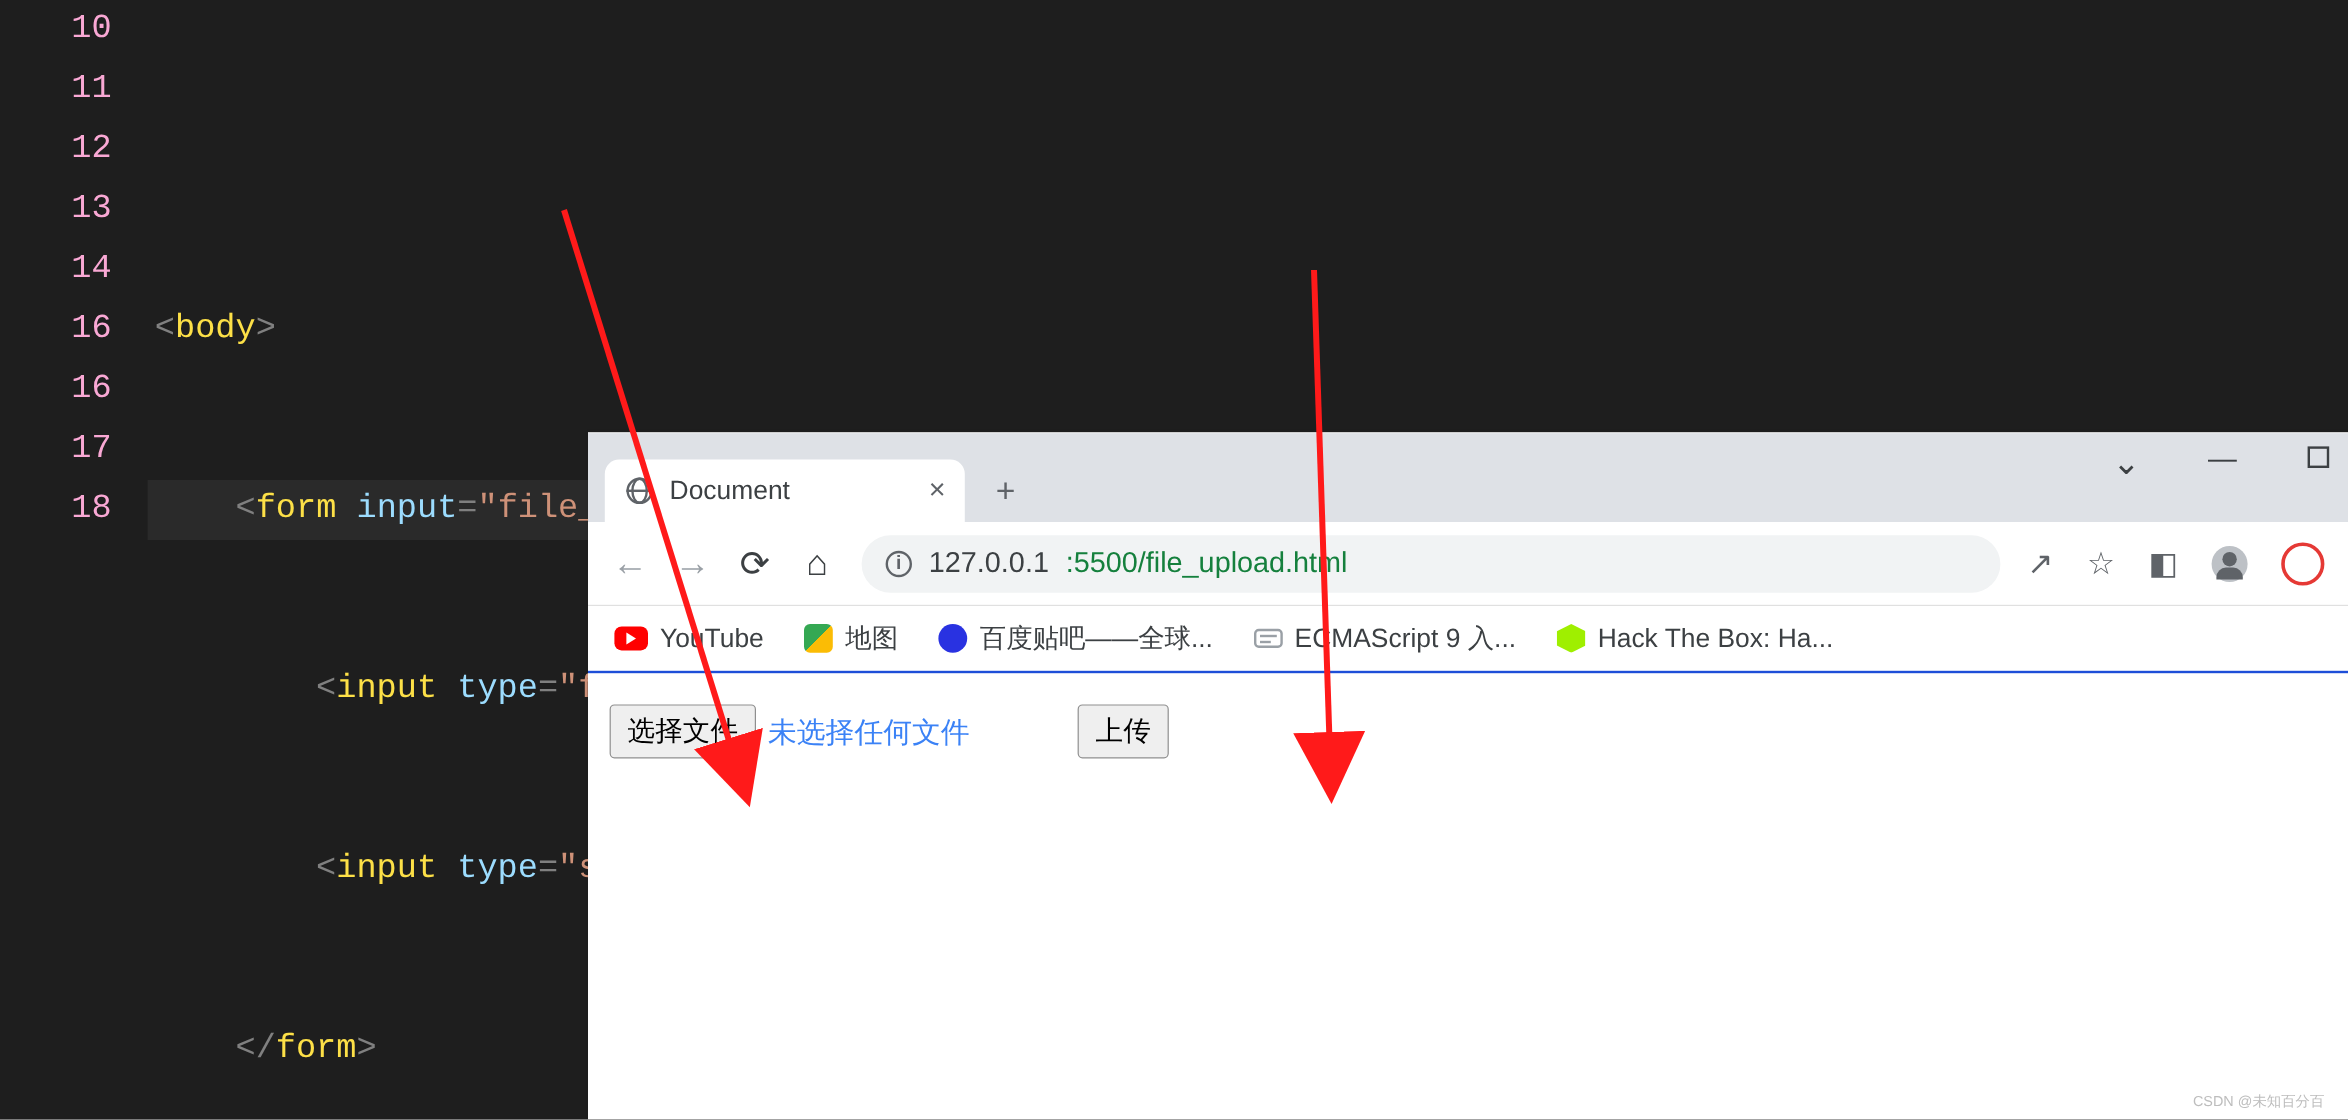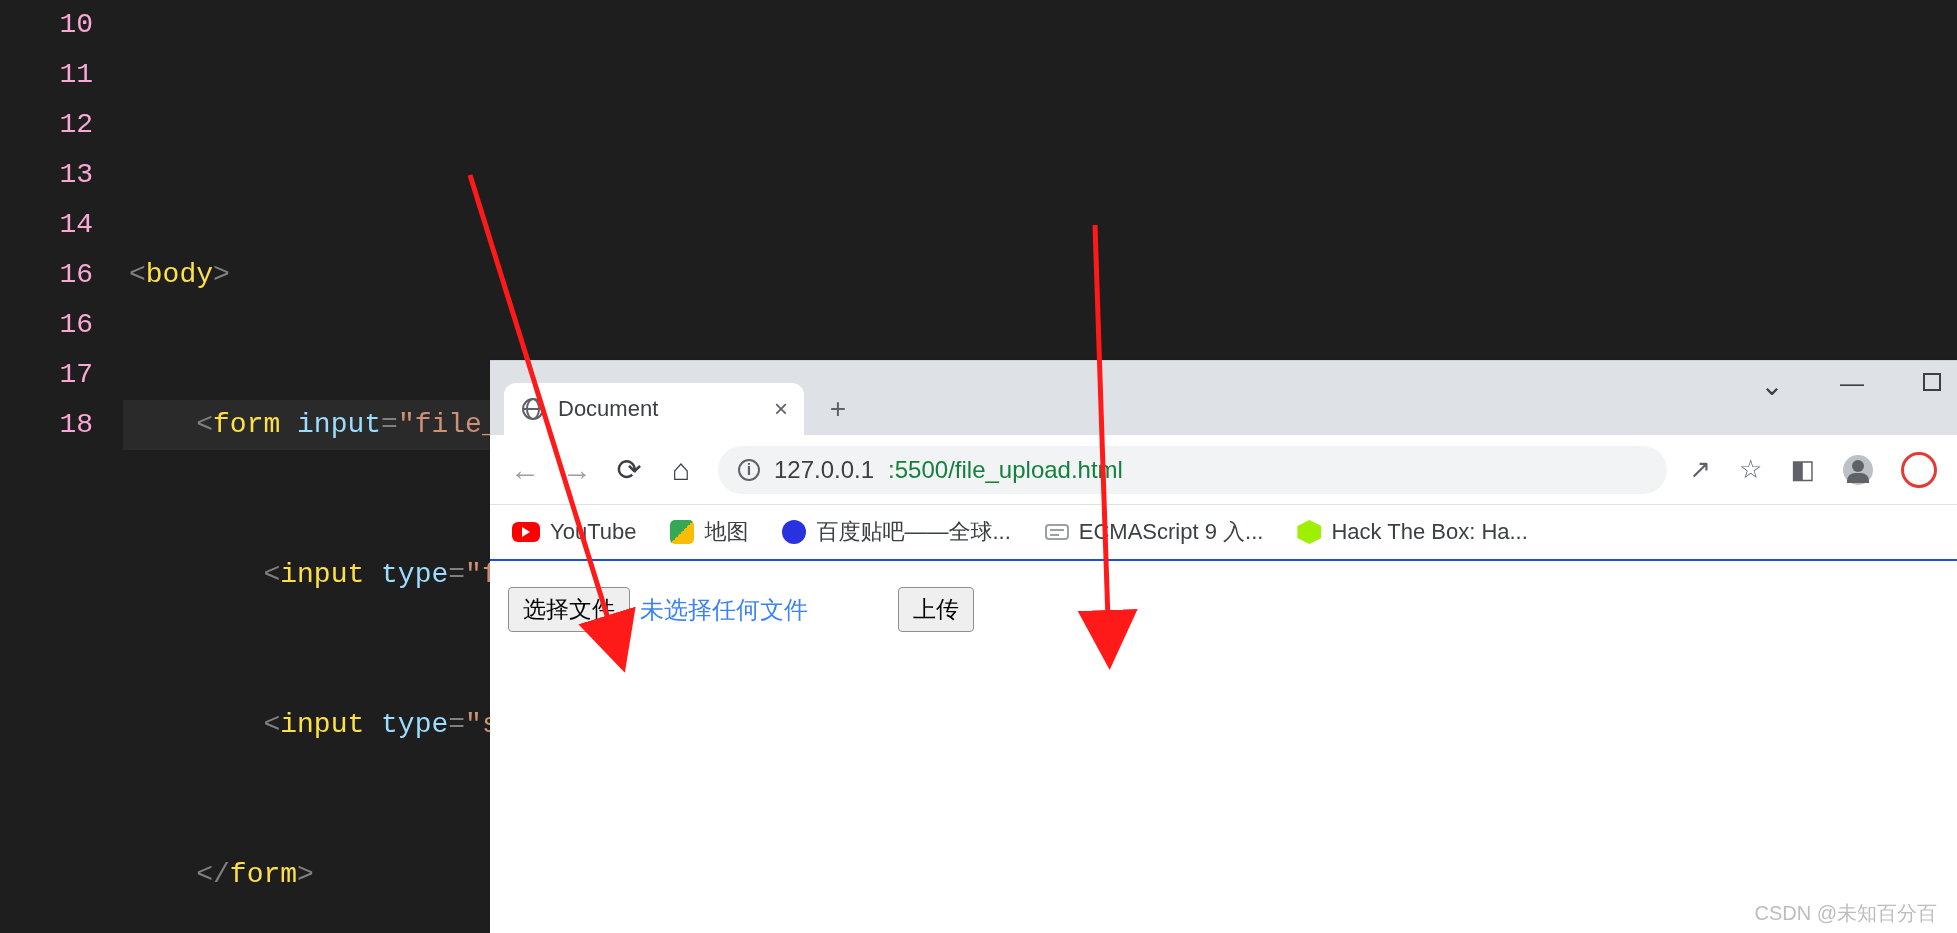--- a/index.html
+++ b/index.html
@@ -108,21 +108,21 @@
     padding:6px 14px; cursor:pointer;
   }
   .no-file { color:#3b82f6; }
 
   
   svg.annot { position:absolute; left:0; top:0; width:1957px; height:933px; pointer-events:none; }
 
   
   .watermark {
     position:absolute; right:20px; bottom:6px;
-    font-size:20px; color:#bdbdbd; font-family: Arial, "Microsoft YaHei", sans-serif;
+    font-size:12px; color:#bdbdbd; font-family: Arial, "Microsoft YaHei", sans-serif;
   }
 </style>
 </head>
 <body>
 
 <div class="editor">
   <div class="gutter">
     <div>10</div>
     <div>11</div>
     <div>12</div>

